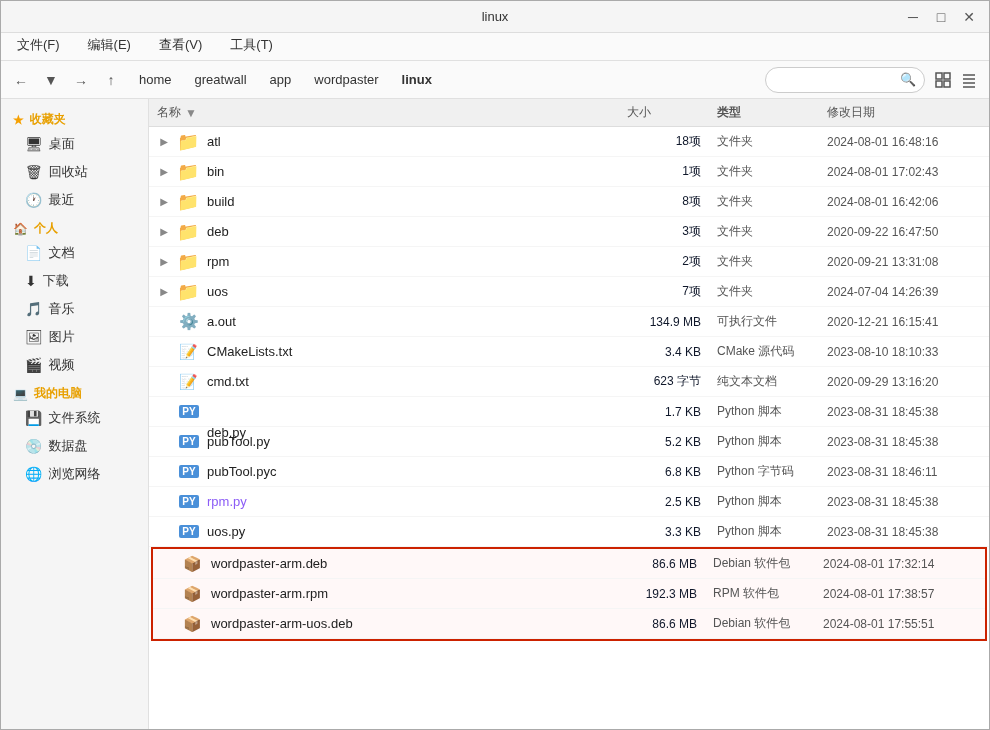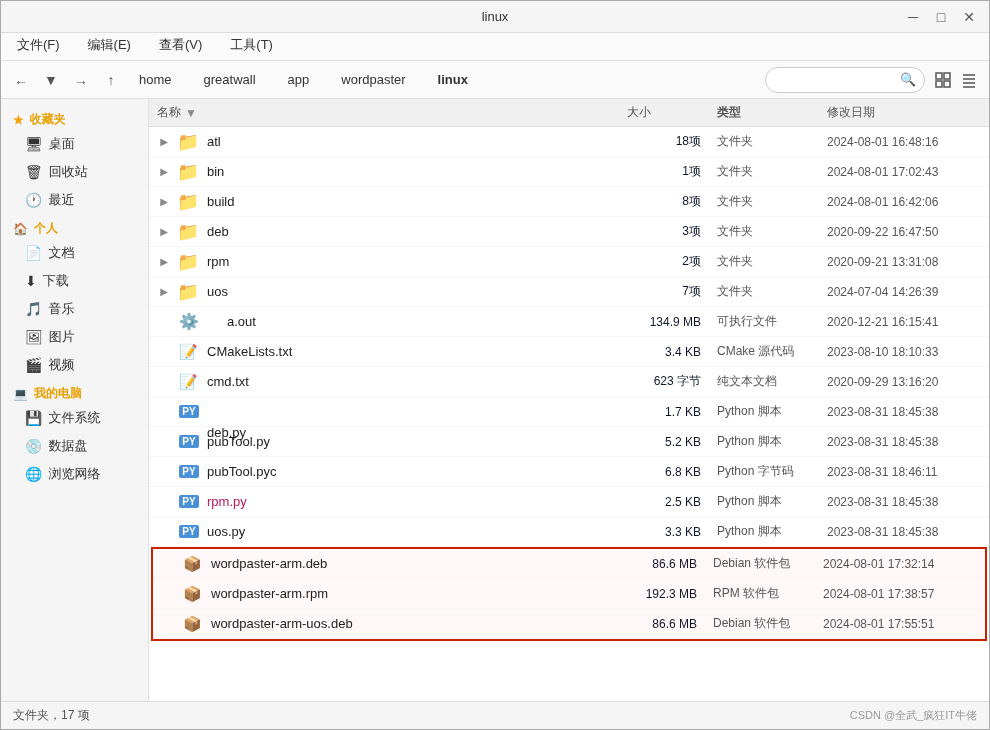--- a/index.html
+++ b/index.html
@@ -93,21 +93,21 @@
       justify-content: center;
       color: #555;
       font-size: 14px;
       border-radius: 3px;
     }
 
     .breadcrumb-bar {
       flex: 1;
       display: flex;
       align-items: center;
-      gap: 12px;
+      gap: 3px;
     }
     .breadcrumb-item {
       padding: 4px 10px;
       cursor: pointer;
       border-radius: 3px;
       font-size: 13px;
       color: #333;
     }
     .breadcrumb-item.active { font-weight: 600; }
 
@@ -497,21 +497,21 @@
     <div class="col-size-cell">7项</div>
     <div class="col-type-cell">文件夹</div>
     <div class="col-date-cell">2024-07-04 14:26:39</div>
   </div>
           <div class="file-row">
     <div class="col-name-cell">
       <span class="expand-arrow" style="color:transparent;">▶</span>
       <span class="file-icon">
                 <span style="font-size:16px;">⚙️</span>
               </span>
-      <span style="font-size:13px;color:#222;margin-left:20px;">a.out</span>
+      <span style="font-size:13px;color:#222;">a.out</span>
     </div>
     <div class="col-size-cell">134.9 MB</div>
     <div class="col-type-cell">可执行文件</div>
     <div class="col-date-cell">2020-12-21 16:15:41</div>
   </div>
           <div class="file-row">
     <div class="col-name-cell">
       <span class="expand-arrow" style="color:transparent;">▶</span>
       <span class="file-icon">
                 <span style="font-size:15px;">📝</span>
@@ -569,21 +569,21 @@
     <div class="col-size-cell">6.8 KB</div>
     <div class="col-type-cell">Python 字节码</div>
     <div class="col-date-cell">2023-08-31 18:46:11</div>
   </div>
           <div class="file-row">
     <div class="col-name-cell">
       <span class="expand-arrow" style="color:transparent;">▶</span>
       <span class="file-icon">
                 <span style="background:#4a90d9;color:white;font-size:10px;font-weight:bold;padding:1px 3px;border-radius:2px;">PY</span>
               </span>
-      <span style="font-size:13px;color:#be185d;">rpm.py</span>
+      <span style="font-size:13px;color:#8b5cf6;">rpm.py</span>
     </div>
     <div class="col-size-cell">2.5 KB</div>
     <div class="col-type-cell">Python 脚本</div>
     <div class="col-date-cell">2023-08-31 18:45:38</div>
   </div>
           <div class="file-row">
     <div class="col-name-cell">
       <span class="expand-arrow" style="color:transparent;">▶</span>
       <span class="file-icon">
                 <span style="background:#4a90d9;color:white;font-size:10px;font-weight:bold;padding:1px 3px;border-radius:2px;">PY</span>
@@ -629,17 +629,13 @@
     </div>
     <div class="col-size-cell">86.6 MB</div>
     <div class="col-type-cell">Debian 软件包</div>
     <div class="col-date-cell">2024-08-01 17:55:51</div>
   </div>
           </div>
         </div>
     </div>
   </div>
 
-  <div class="status-bar">
-    <span>文件夹，17 项</span>
-    <span style="color:#999;font-size:11px;">CSDN @全武_疯狂IT牛佬</span>
-  </div>
 </div>
 
 </body></html>

